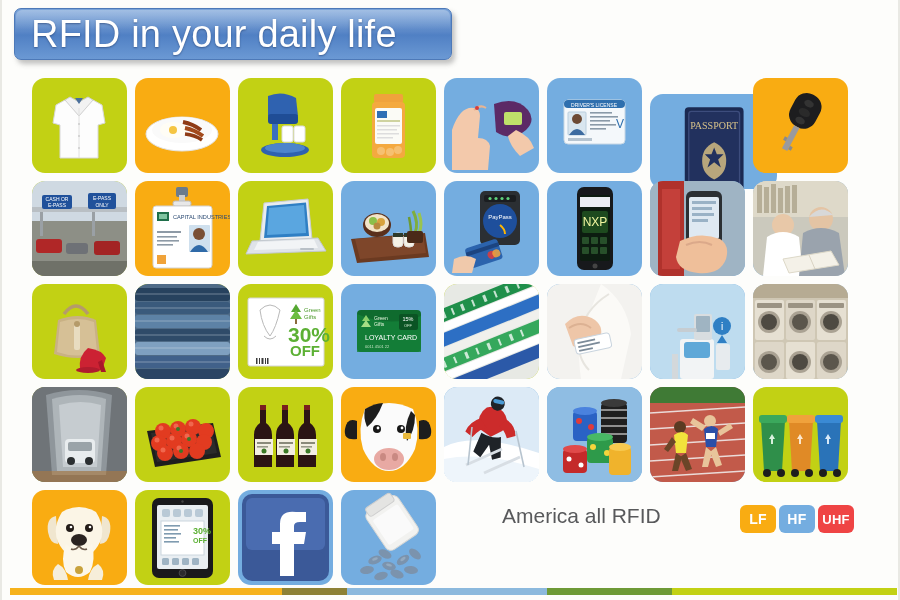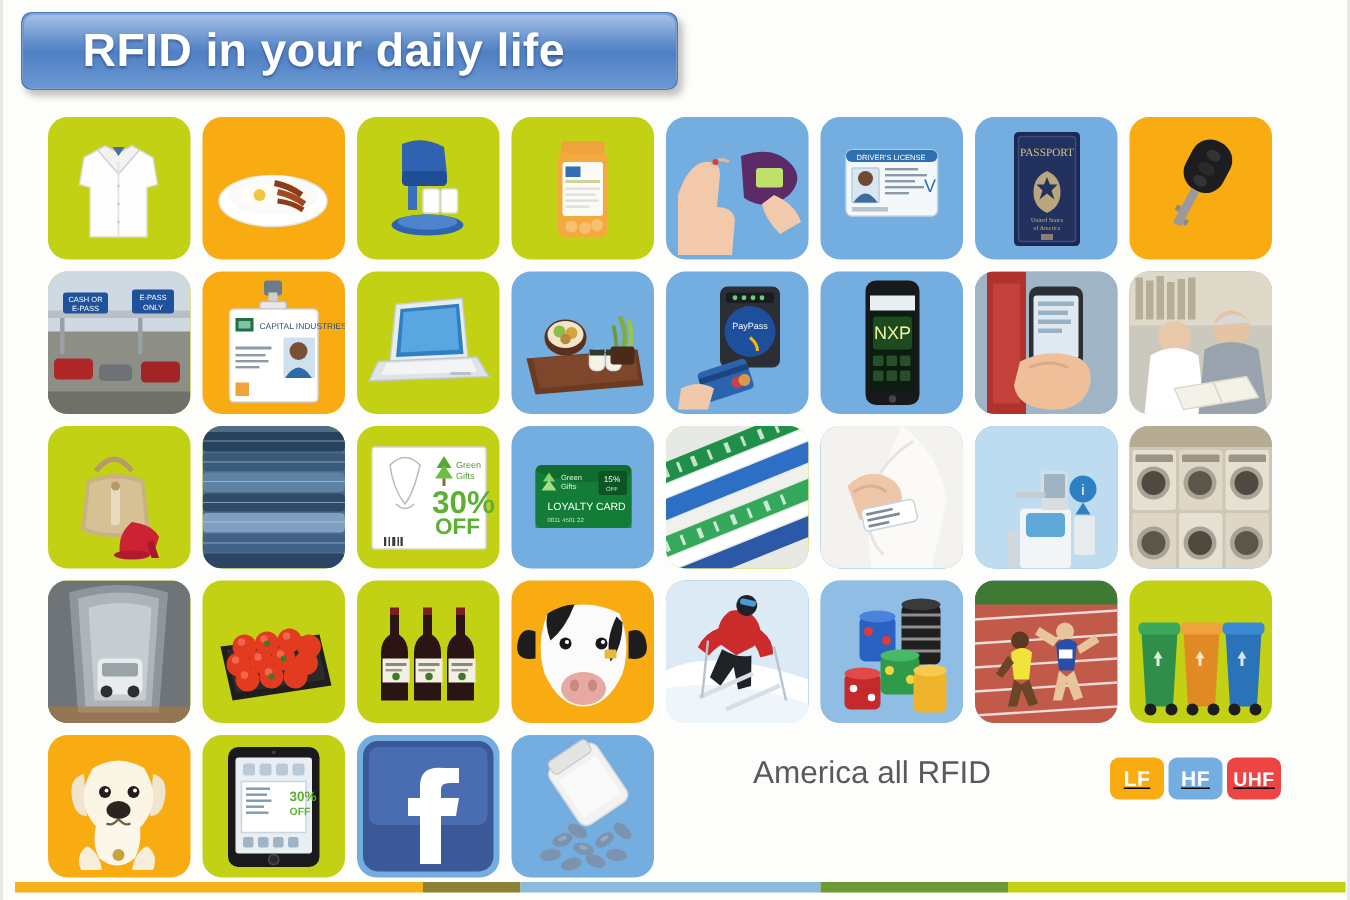--- a/index.html
+++ b/index.html
@@ -28,27 +28,26 @@
     display:flex;align-items:center;
   }
   #title-banner .bar-gloss{
     position:absolute;left:1px;right:1px;top:1px;height:20px;
     border-radius:6px 6px 0 0;
     background:linear-gradient(180deg,rgba(255,255,255,.30),rgba(255,255,255,0));
     pointer-events:none;
   }
   #title-text{
     position:relative;
-    margin-left:40px;
-    font-size:31px;
+    margin-left:16px;
+    font-size:38px;
     color:#ffffff;
     letter-spacing:.2px;
     text-shadow:0 1px 2px rgba(25,50,95,.55);
     white-space:nowrap;
-    font-weight:bold;
   }
 
   
   #tile-grid{position:absolute;left:30px;top:78px;}
   .tile{
     position:absolute;width:95px;height:95px;
     border-radius:13px;
     overflow:hidden;
   }
   .tile.green{background:#c2d114;}
@@ -59,21 +58,21 @@
 
   
   #footer-text{
     position:absolute;left:500px;top:503px;width:360px;
     color:#58595b;
     line-height:1.28;
   }
   #covering-line{font-size:21px;color:#58595b;}
   #standards-line{font-size:21px;color:#58595b;margin-top:3px;white-space:nowrap;}
 
-  #freq-badges{position:absolute;left:738px;top:505px;display:flex;gap:3px;text-decoration:underline;}
+  #freq-badges{position:absolute;left:738px;top:505px;display:flex;gap:3px;}
   .badge{
     width:36px;height:28px;border-radius:6px;
     display:flex;align-items:center;justify-content:center;
     color:#ffffff;font-size:14px;font-weight:bold;letter-spacing:.3px;
   }
   .badge.lf{background:#f9ac12;}
   .badge.hf{background:#74ade0;}
   .badge.uhf{background:#ef4444;font-size:13px;}
 
   
@@ -162,21 +161,21 @@
      <rect x="43" y="34" width="22" height="1.6"></rect>
             <rect x="43" y="38" width="28" height="1.6"></rect>
      <rect x="43" y="42" width="20" height="1.6"></rect>
             <rect x="43" y="46" width="26" height="1.6"></rect>
      <rect x="43" y="50" width="16" height="1.6"></rect>
    </g>
    <text x="69" y="50" font-size="12" fill="#2e6fae" font-family="sans-serif">V</text>
    <rect x="21" y="60" width="24" height="3" fill="#b6c4d0"></rect>
  </svg>
       </div>
-      <div class="tile blue" title="e-Passport" style="left: 618px; top: 0px;">
+      <div class="tile blue" title="e-Passport" style="left: 618px; top: 16px; padding-left: 32px;">
         <svg class="art" viewBox="0 0 95 95" preserveAspectRatio="xMidYMid meet">
    <rect x="26" y="10" width="44" height="76" rx="3" fill="#1b2a52"></rect>
    <rect x="29" y="13" width="38" height="70" rx="2" fill="#22315e" stroke="#3d4d7d"></rect>
    <text x="48" y="26" font-size="7.5" fill="#d6c18a" text-anchor="middle" font-family="serif">PASSPORT</text>
    <g fill="#c9b480">
      <path d="M48 36 q-9 4-9 14 q0 10 9 14 q9-4 9-14 q0-10-9-14 Z" opacity=".9"></path>
      <path d="M48 40 l2 5 5 0 -4 4 2 6 -5-4 -5 4 2-6 -4-4 5 0 Z" fill="#22315e"></path>
    </g>
    <text x="48" y="70" font-size="4" fill="#c9b480" text-anchor="middle" font-family="serif">United States</text>
    <text x="48" y="75" font-size="4" fill="#c9b480" text-anchor="middle" font-family="serif">of America</text>

